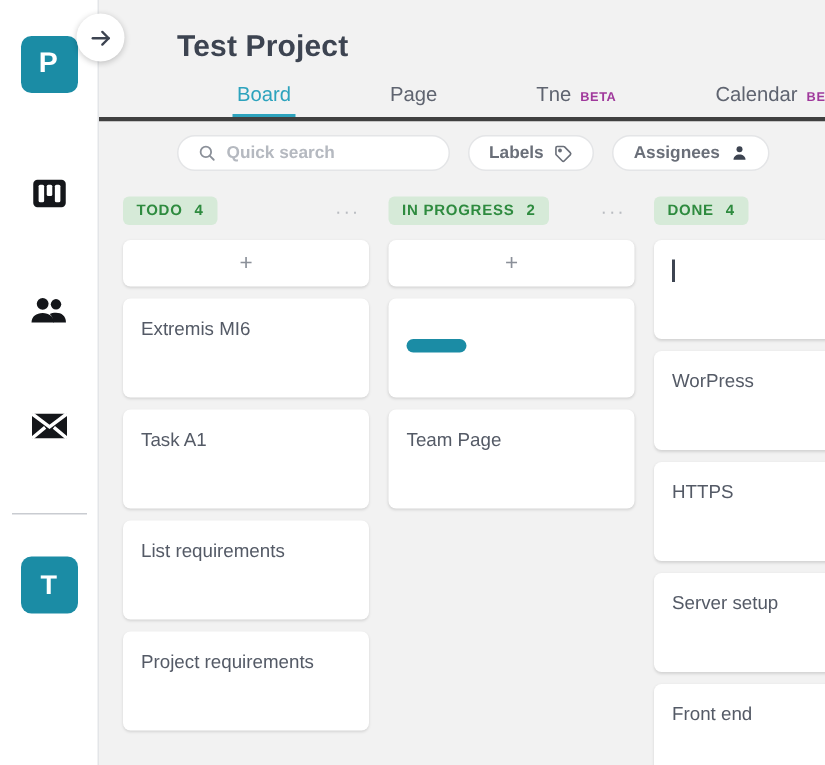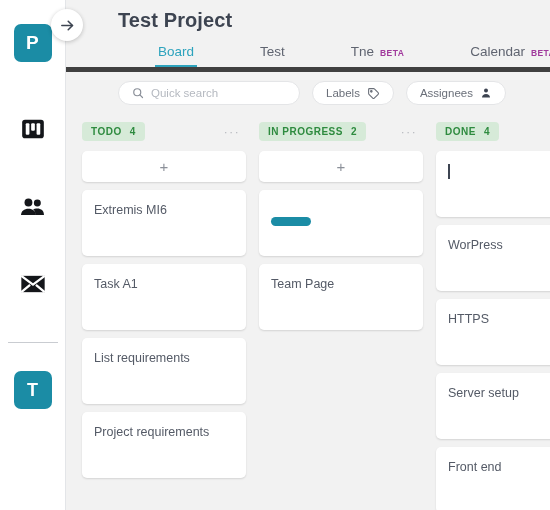--- a/index.html
+++ b/index.html
@@ -60,22 +60,22 @@
 
   
   .main {
     flex: 1; height: 510px;
     background: #f2f2f2;
     display: flex; flex-direction: column;
     position: relative; overflow: hidden;
   }
   .topbar {
     background: #f2f2f2;
-    padding: 9px 0 0 52px;
-    border-bottom: 5px solid #404040;
+    padding: 20px 0 0 52px;
+    border-bottom: 3px solid #404040;
   }
   .proj-title {
     font-size: 20px; font-weight: bold; color: #3d4451;
     letter-spacing: .1px;
   }
   .tabs {
     display: flex; align-items: flex-end;
     gap: 0; margin-top: 12px; padding-left: 4px;
   }
   .tab {
@@ -92,20 +92,21 @@
   .beta {
     font-size: 8.5px; font-weight: bold; color: #a0399c;
     letter-spacing: .4px;
     text-align: right;
   }
 
   .filterbar {
     display: flex; align-items: center; gap: 12px;
     padding: 9px 2px 9px 52px;
     background: #f2f2f2;
+    font-weight: bold;
   }
   .pill {
     height: 24px; border-radius: 13px;
     background: #ffffff; border: 1px solid #e4e5e7;
     display: flex; align-items: center; gap: 7px;
     padding: 0 13px; font-size: 11.5px; color: #6a6f79;
     white-space: nowrap;
   }
   .pill.search { width: 182px; }
   .pill .ph { color: #b5b9c0; }
@@ -196,21 +197,21 @@
 
   <div class="main">
 
     <div class="topbar">
       <div class="proj-title">Test Project</div>
       <div class="tabs">
         <div class="tab active">
           <span>Board</span>
         </div>
         <div class="tab">
-          <span>Test</span>
+          <span>Page</span>
         </div>
         <div class="tab">
           <span>Tne</span>
           <span class="beta">BETA</span>
         </div>
         <div class="tab">
           <span>Calendar</span>
           <span class="beta">BETA</span>
         </div>
         <div class="tab">

